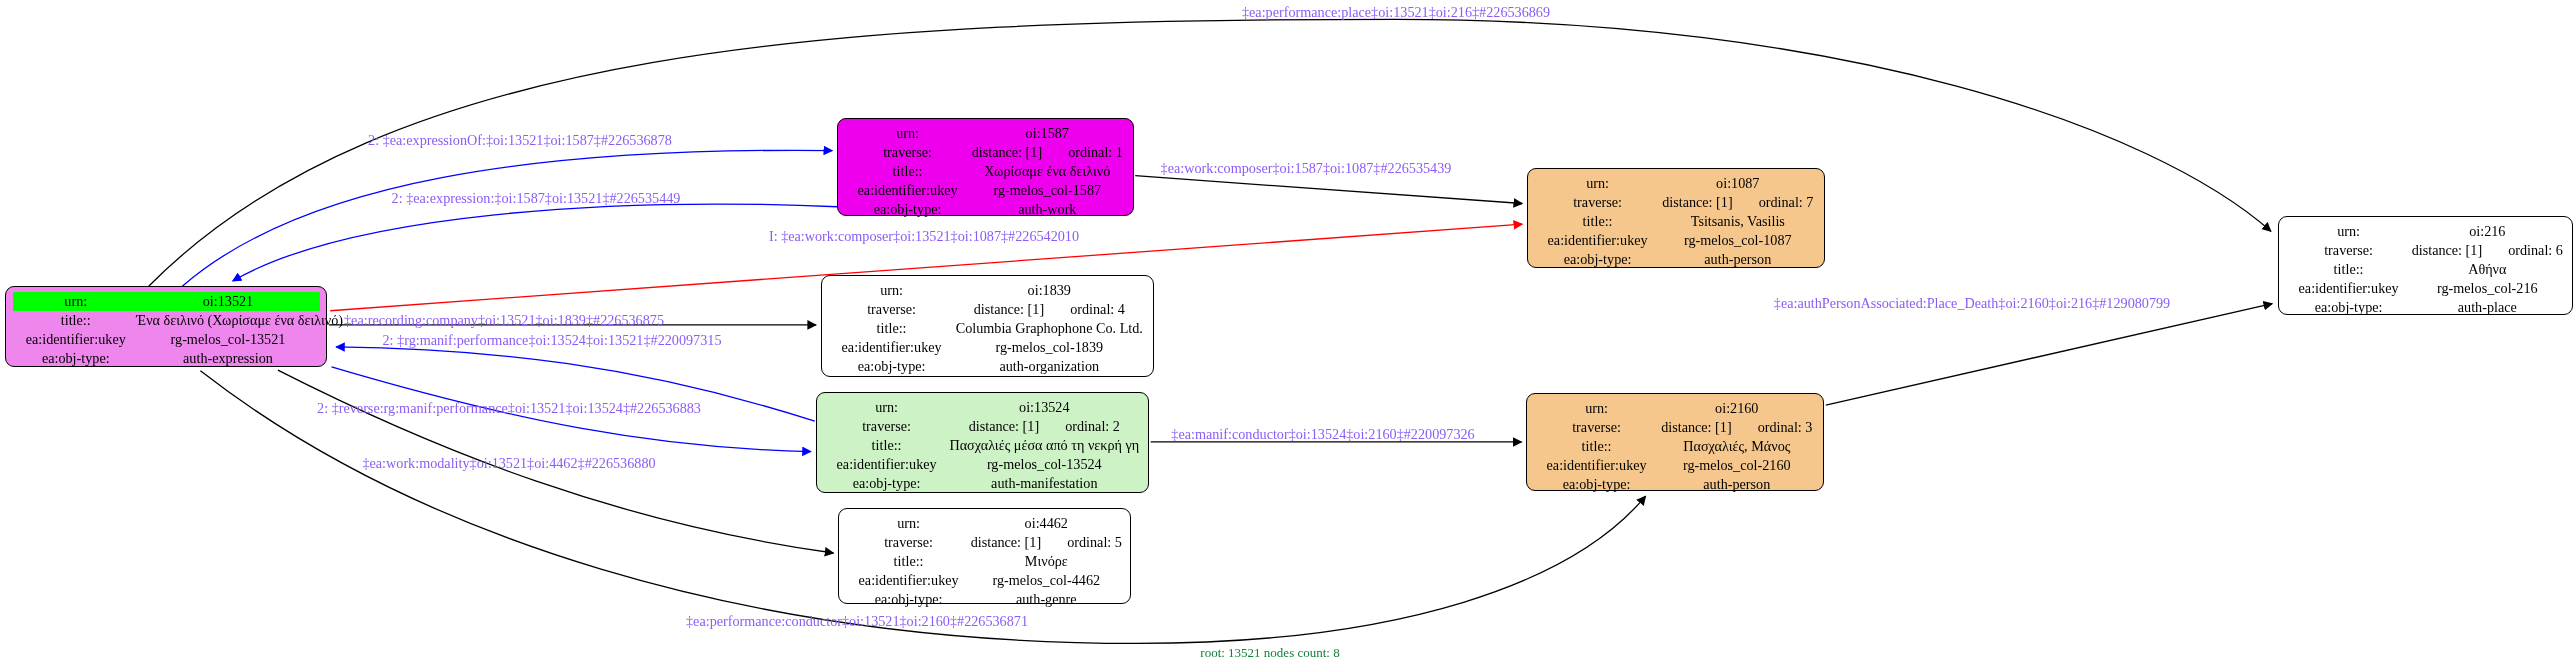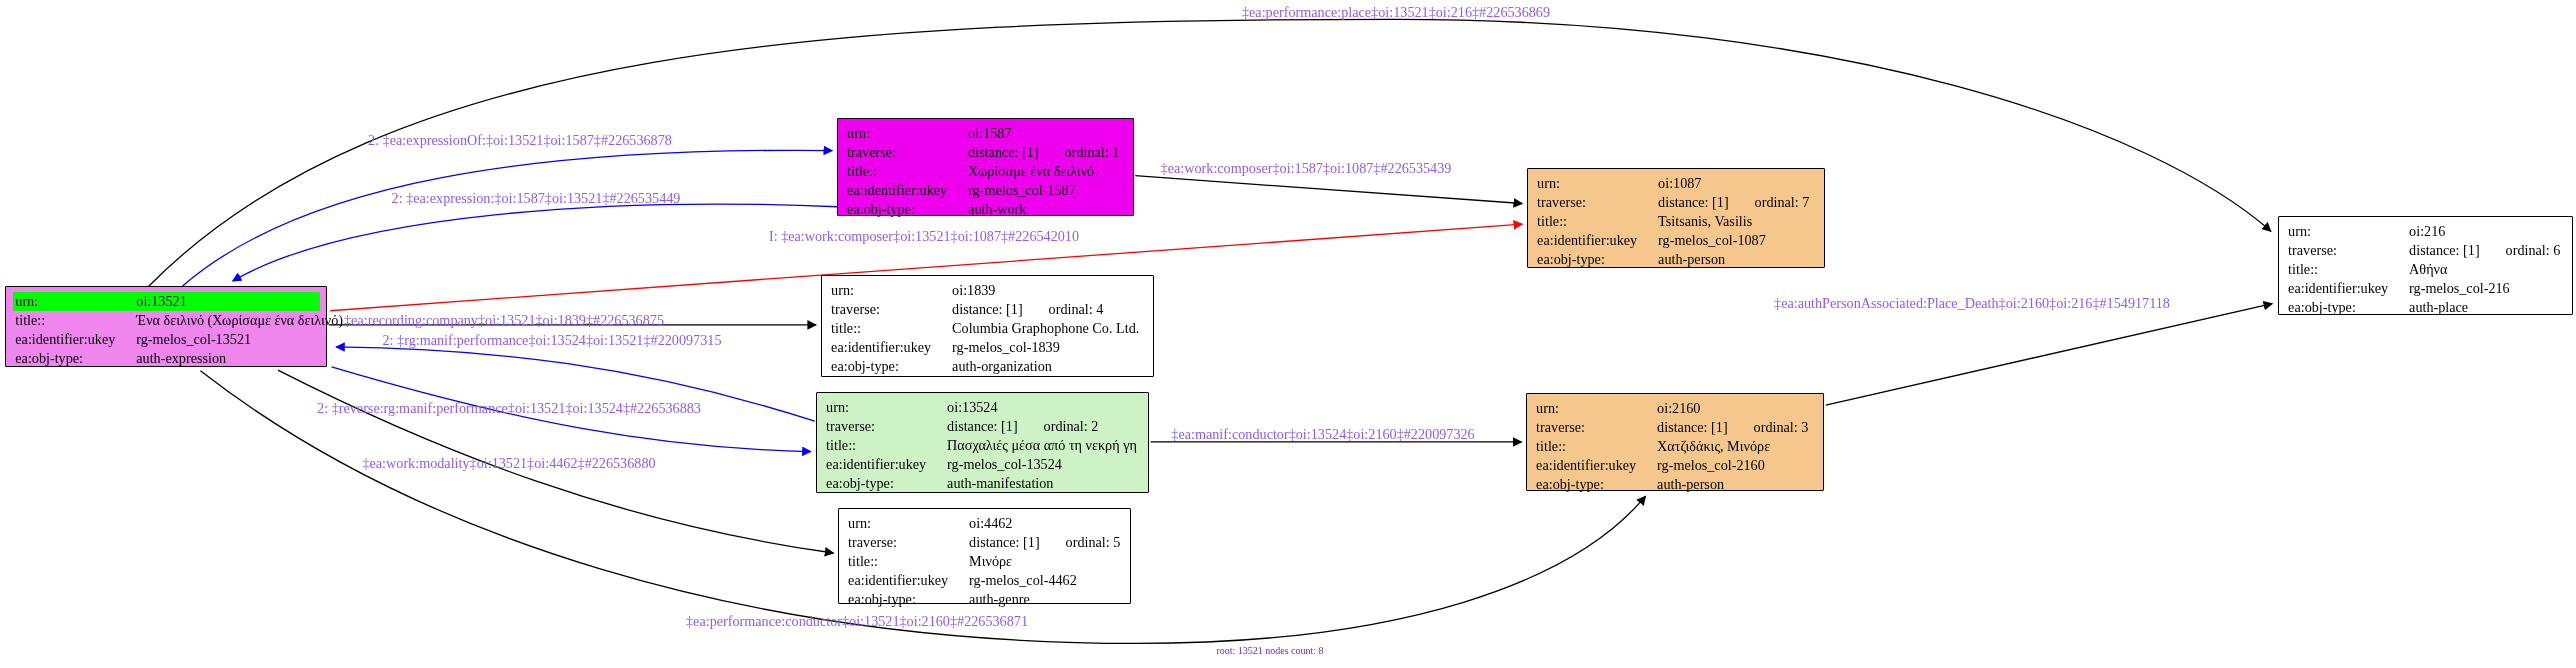--- a/index.html
+++ b/index.html
@@ -3,35 +3,35 @@
 <meta charset="utf-8">
 <style>
   html,body{margin:0;padding:0;}
   body{
     width:2576px;height:668px;background:#ffffff;position:relative;overflow:hidden;
     font-family:"Liberation Serif","DejaVu Serif",serif;color:#000;
   }
   #stage{position:absolute;left:0;top:0;width:2576px;height:668px;}
   svg.edges{position:absolute;left:0;top:0;width:2576px;height:668px;}
   .node{
-    position:absolute;border:1.3px solid #000;border-radius:1px;
-    box-sizing:border-box;padding:4.5px 6.5px;background:#fff;
+    position:absolute;border:1.3px solid #000;border-radius:9px;
+    box-sizing:border-box;padding:4.5px 6.5px;background:#fff;text-align:center;
   }
   .row{display:flex;align-items:center;height:19px;font-size:14.2px;line-height:19px;white-space:nowrap;}
   .row .k{width:121px;flex:0 0 auto;padding-left:2.6px;}
   .row .v{flex:1 1 auto;}
   .row .ord{margin-left:26px;}
   .row.hl{border-radius:1.3px;}
   .elabel{
     position:absolute;transform:translateX(-50%);white-space:nowrap;
     font-size:14.2px;line-height:15.5px;color:#8b5cf6;
   }
   .caption{
     position:absolute;transform:translateX(-50%);white-space:nowrap;
-    font-size:10px;color:#6d28d9;
+    font-size:13px;color:#15803d;
   }
 </style>
 </head>
 <body>
 
 <div id="stage">
 
   <svg class="edges" viewBox="0 0 3987 1034">
     <defs>
       <marker id="ab" viewBox="0 0 10 10" refX="9" refY="5" markerWidth="7.5" markerHeight="7.5" orient="auto">
@@ -196,21 +196,21 @@
     <div class="row">
       <span class="k">urn:</span>
       <span class="v">oi:2160</span>
     </div>
     <div class="row">
       <span class="k">traverse:</span>
       <span class="v"><span>distance: [1]</span><span class="ord">ordinal: 3</span></span>
     </div>
     <div class="row">
       <span class="k">title::</span>
-      <span class="v">Χατζιδάκις, Μινόρε</span>
+      <span class="v">Πασχαλιές, Μάνος</span>
     </div>
     <div class="row">
       <span class="k">ea:identifier:ukey</span>
       <span class="v">rg-melos_col-2160</span>
     </div>
     <div class="row">
       <span class="k">ea:obj-type:</span>
       <span class="v">auth-person</span>
     </div>
   </div>
@@ -241,19 +241,19 @@
   <div class="elabel" style="left:1396px;top:5.2px;">‡ea:performance:place‡oi:13521‡oi:216‡#226536869</div>
   <div class="elabel" style="left:520px;top:133px;">2: ‡ea:expressionOf:‡oi:13521‡oi:1587‡#226536878</div>
   <div class="elabel" style="left:536px;top:191px;">2: ‡ea:expression:‡oi:1587‡oi:13521‡#226535449</div>
   <div class="elabel" style="left:1306px;top:161px;">‡ea:work:composer‡oi:1587‡oi:1087‡#226535439</div>
   <div class="elabel" style="left:924px;top:229px;">I: ‡ea:work:composer‡oi:13521‡oi:1087‡#226542010</div>
   <div class="elabel" style="left:504px;top:313px;">‡ea:recording:company‡oi:13521‡oi:1839‡#226536875</div>
   <div class="elabel" style="left:552px;top:333px;">2: ‡rg:manif:performance‡oi:13524‡oi:13521‡#220097315</div>
   <div class="elabel" style="left:509px;top:401px;">2: ‡reverse:rg:manif:performance‡oi:13521‡oi:13524‡#226536883</div>
   <div class="elabel" style="left:509px;top:456px;">‡ea:work:modality‡oi:13521‡oi:4462‡#226536880</div>
   <div class="elabel" style="left:1323px;top:427px;">‡ea:manif:conductor‡oi:13524‡oi:2160‡#220097326</div>
-  <div class="elabel" style="left:1972px;top:296px;">‡ea:authPersonAssociated:Place_Death‡oi:2160‡oi:216‡#154917118</div>
+  <div class="elabel" style="left:1972px;top:296px;">‡ea:authPersonAssociated:Place_Death‡oi:2160‡oi:216‡#129080799</div>
   <div class="elabel" style="left:857px;top:614px;">‡ea:performance:conductor‡oi:13521‡oi:2160‡#226536871</div>
 
   <div class="caption" style="left:1270px;top:645px;">root: 13521 nodes count: 8</div>
 
 </div>
 
 
 </body></html>

